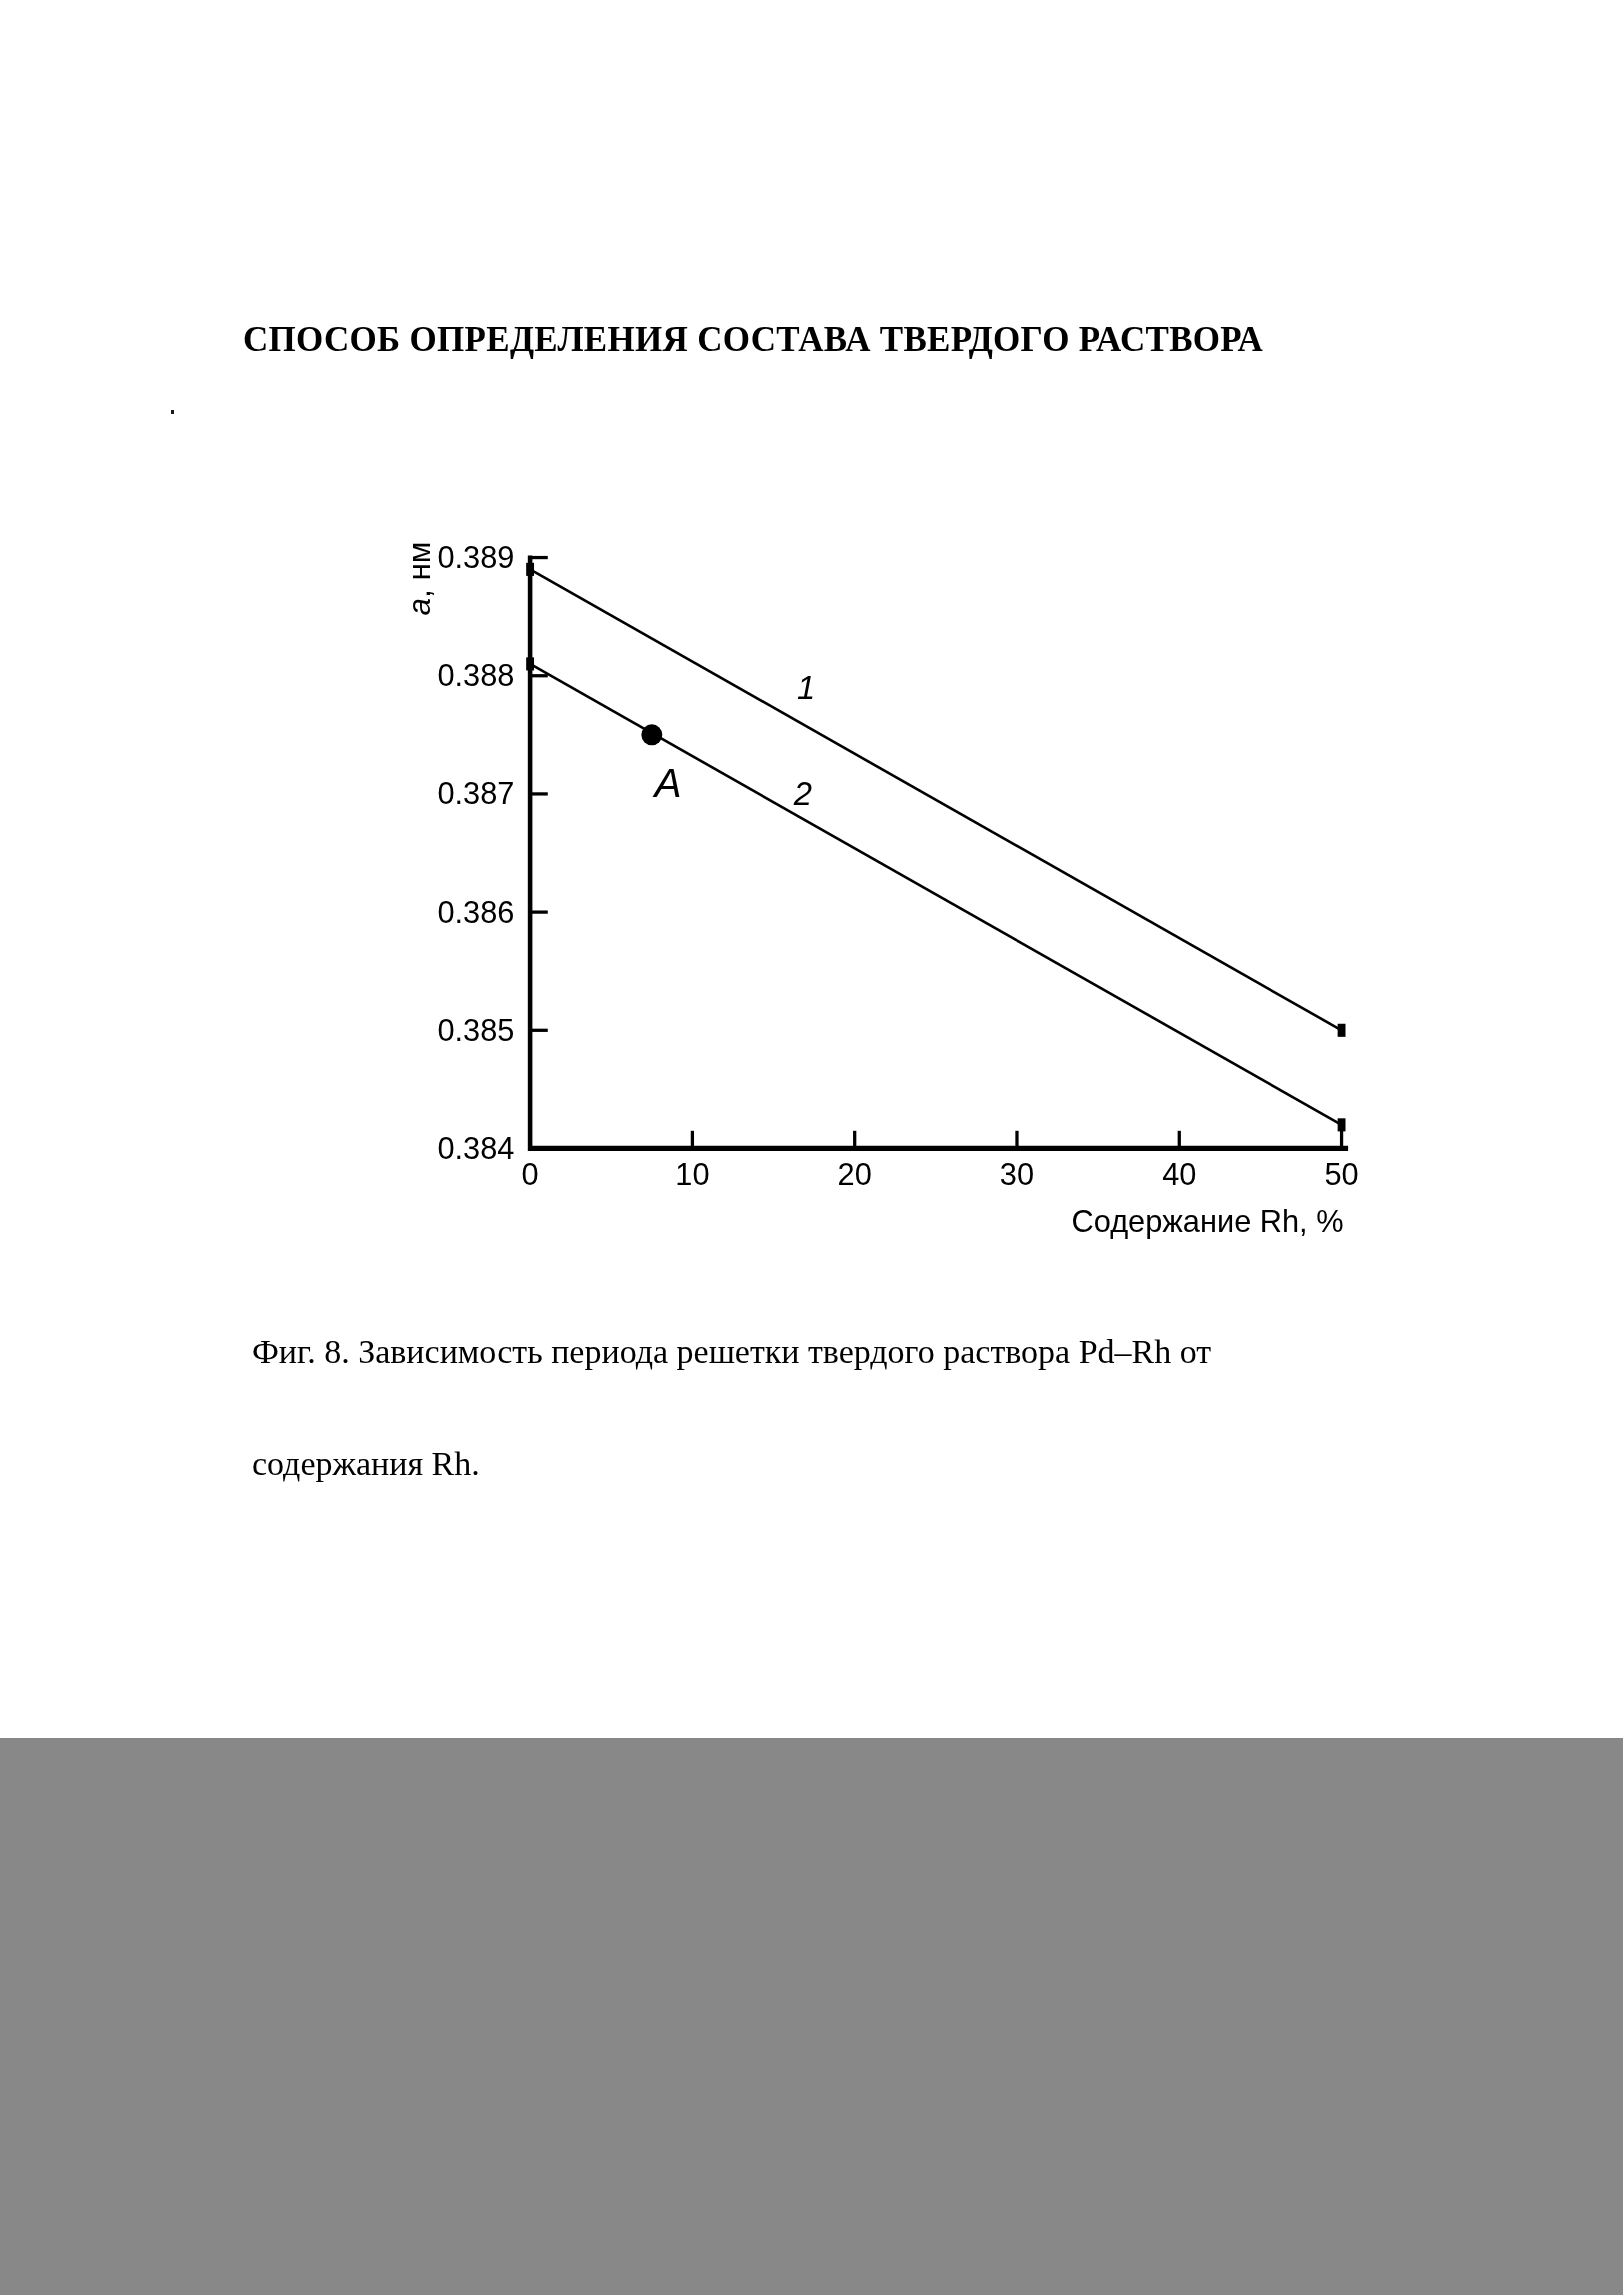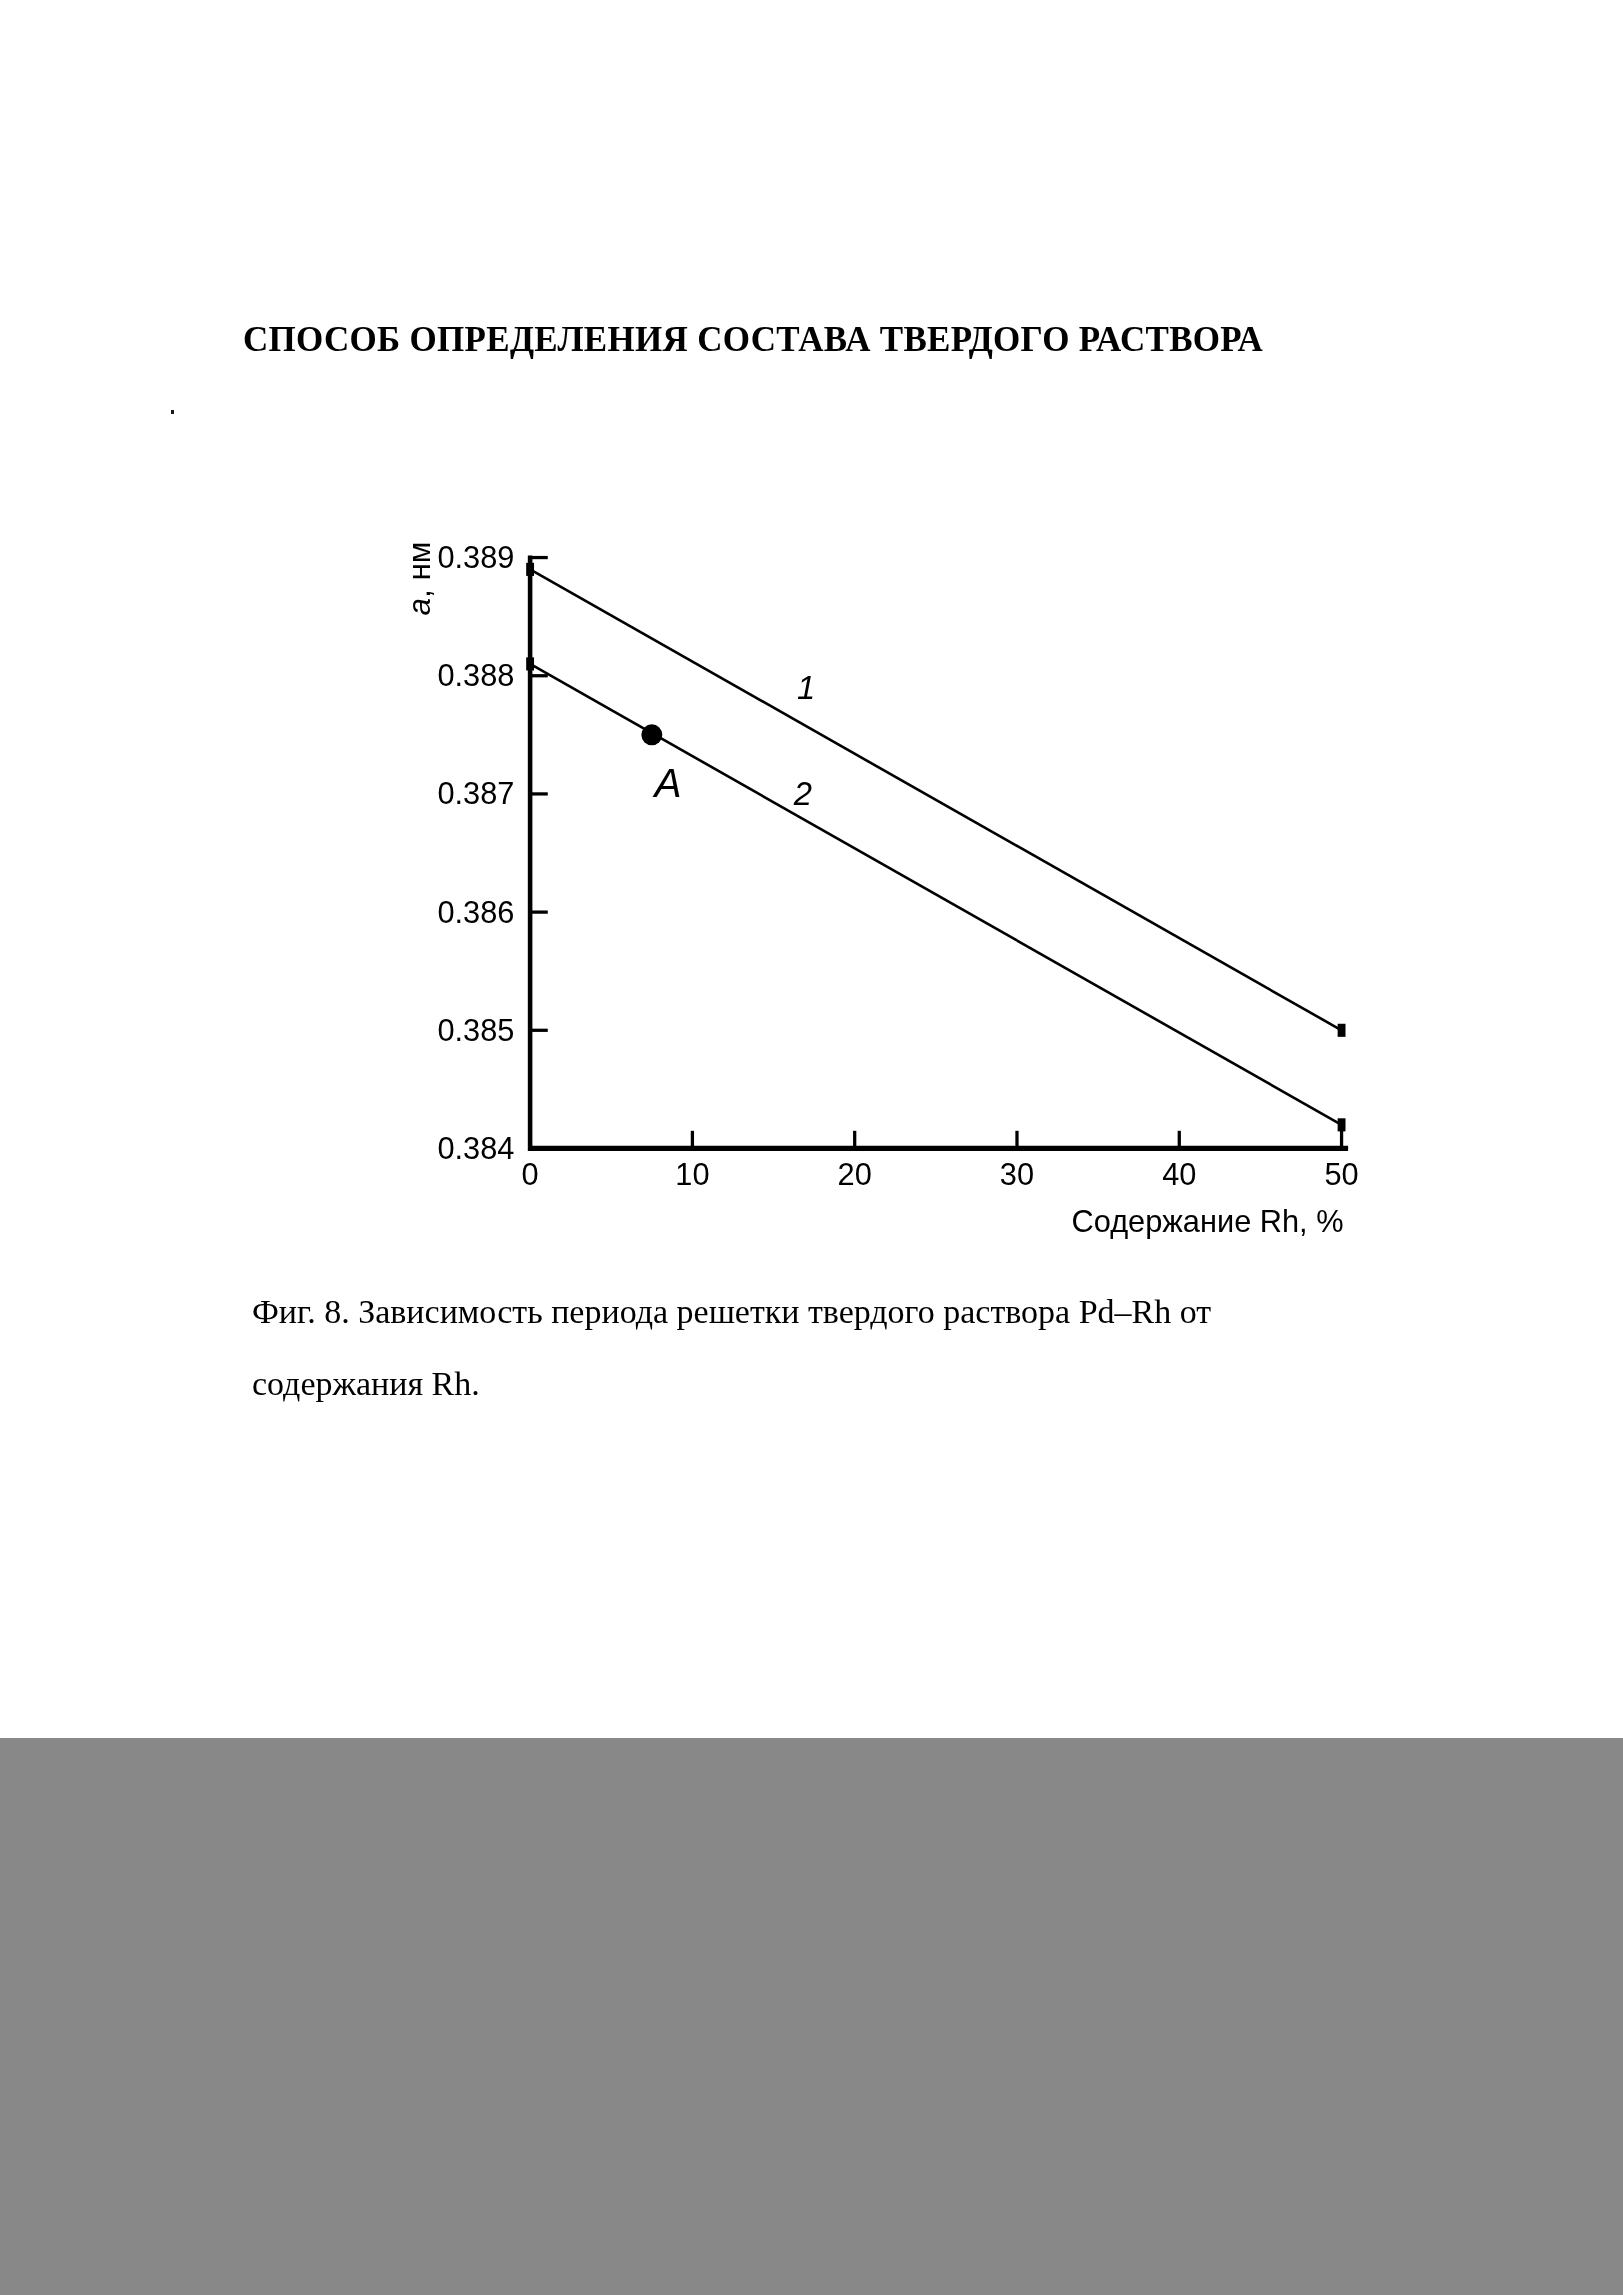--- a/index.html
+++ b/index.html
@@ -30,20 +30,21 @@
   }
   .caption{
     position:absolute;
     left:252px;top:1293px;width:1113px;
     font-size:34px;
     white-space:nowrap;
   }
   .caption .cap-line{
     height:72px;
     line-height:37px;
+    margin-top:40px;
   }
   .page-number{
     position:absolute;
     left:783px;top:2133px;width:79px;
     text-align:center;
     font-size:29.5px;
     line-height:31px;
   }
   .speck{position:absolute;background:#1a1a1a;}
   .speck1{left:171px;top:410px;width:3.3px;height:3.9px;}

